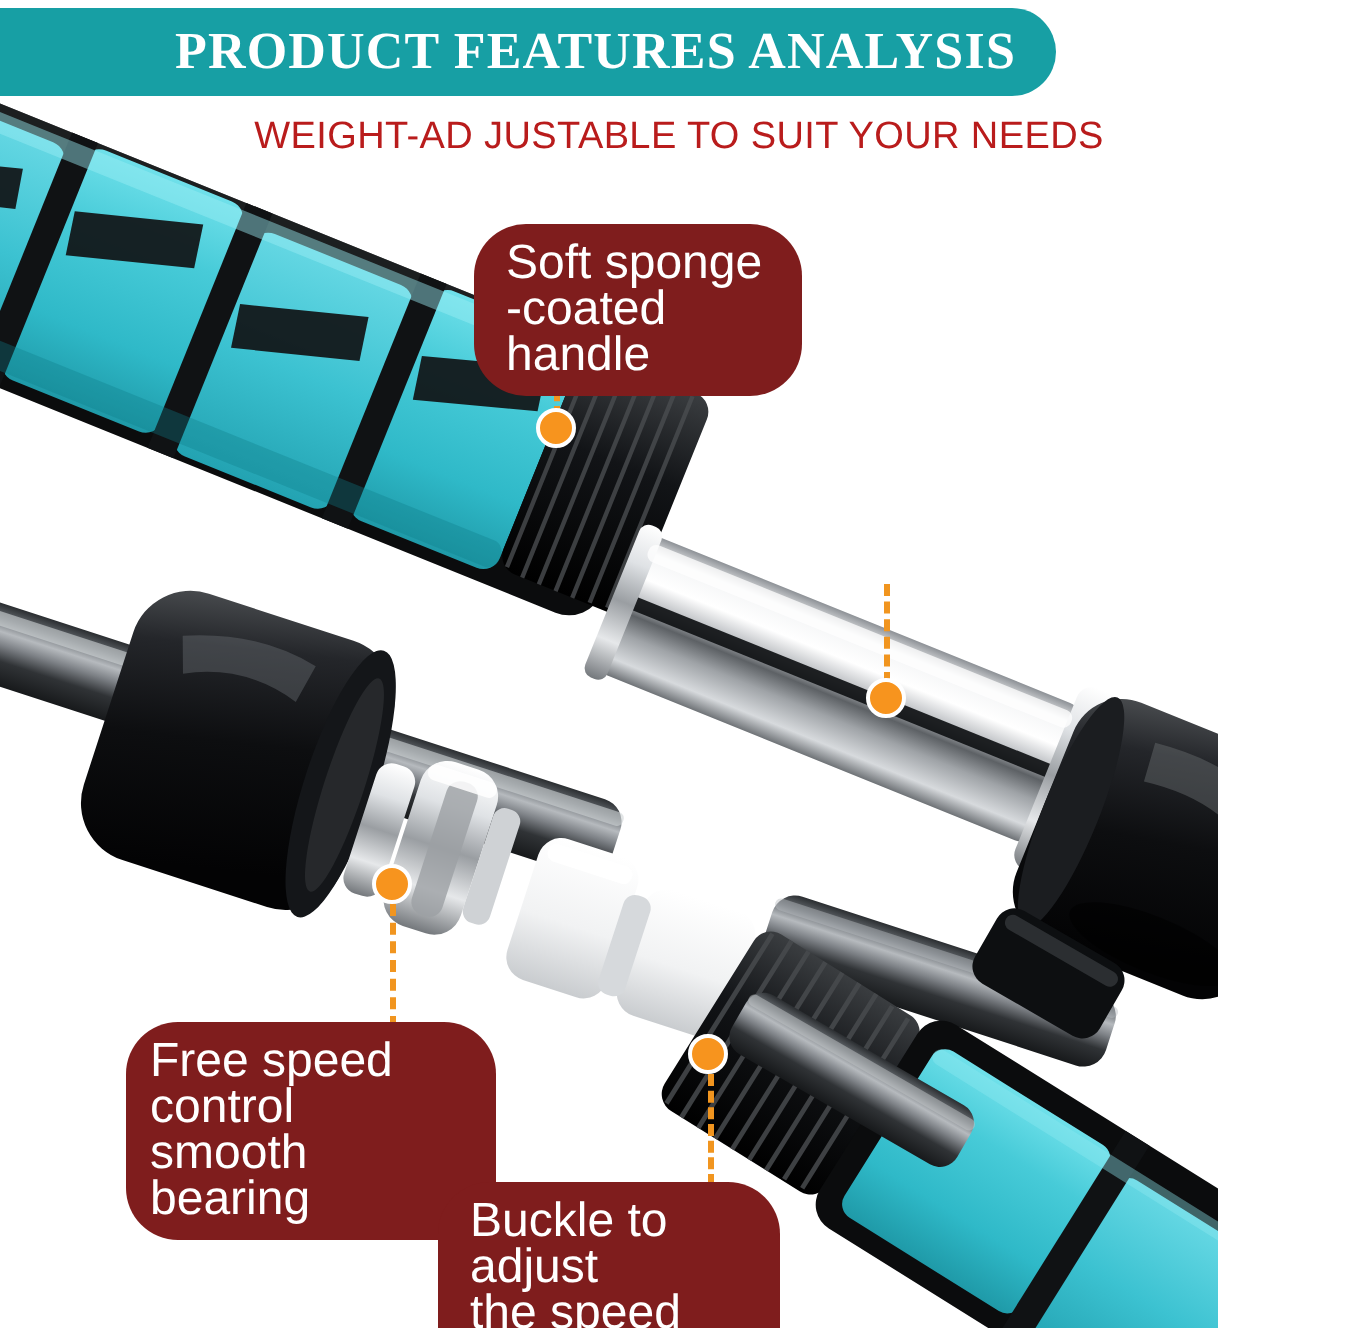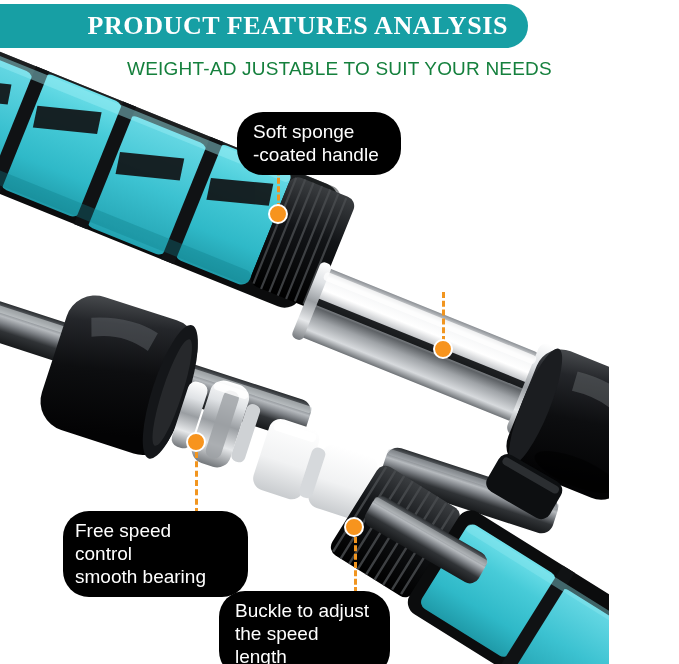--- a/index.html
+++ b/index.html
@@ -40,42 +40,42 @@
     font-size: 26px;
     letter-spacing: 0.6px;
     white-space: nowrap;
   }
   .subtitle {
     position: absolute;
     left: 0;
     top: 58px;
     width: 679px;
     text-align: center;
-    color: #15803d;
+    color: #b91c1c;
     font-size: 19px;
     letter-spacing: 0.2px;
     white-space: nowrap;
   }
 
   
   .art {
     position: absolute;
     left: 0;
     top: 0;
     width: 679px;
     height: 664px;
   }
 
   
   .pill {
     position: absolute;
-    background: #000000;
+    background: #7f1d1d;
     border-radius: 26px;
     color: #ffffff;
-    font-size: 19px;
+    font-size: 24px;
     line-height: 23px;
     padding: 8px 16px 9px 16px;
     box-sizing: border-box;
     white-space: pre-line;
   }
   .pill.p1 { left: 237px; top: 112px; width: 164px; }
   .pill.p2 { left: 404px; top: 243px; width: 184px; }
   .pill.p3 { left: 63px; top: 511px; width: 185px; padding-left: 12px; }
   .pill.p4 { left: 219px; top: 591px; width: 171px; }
 

